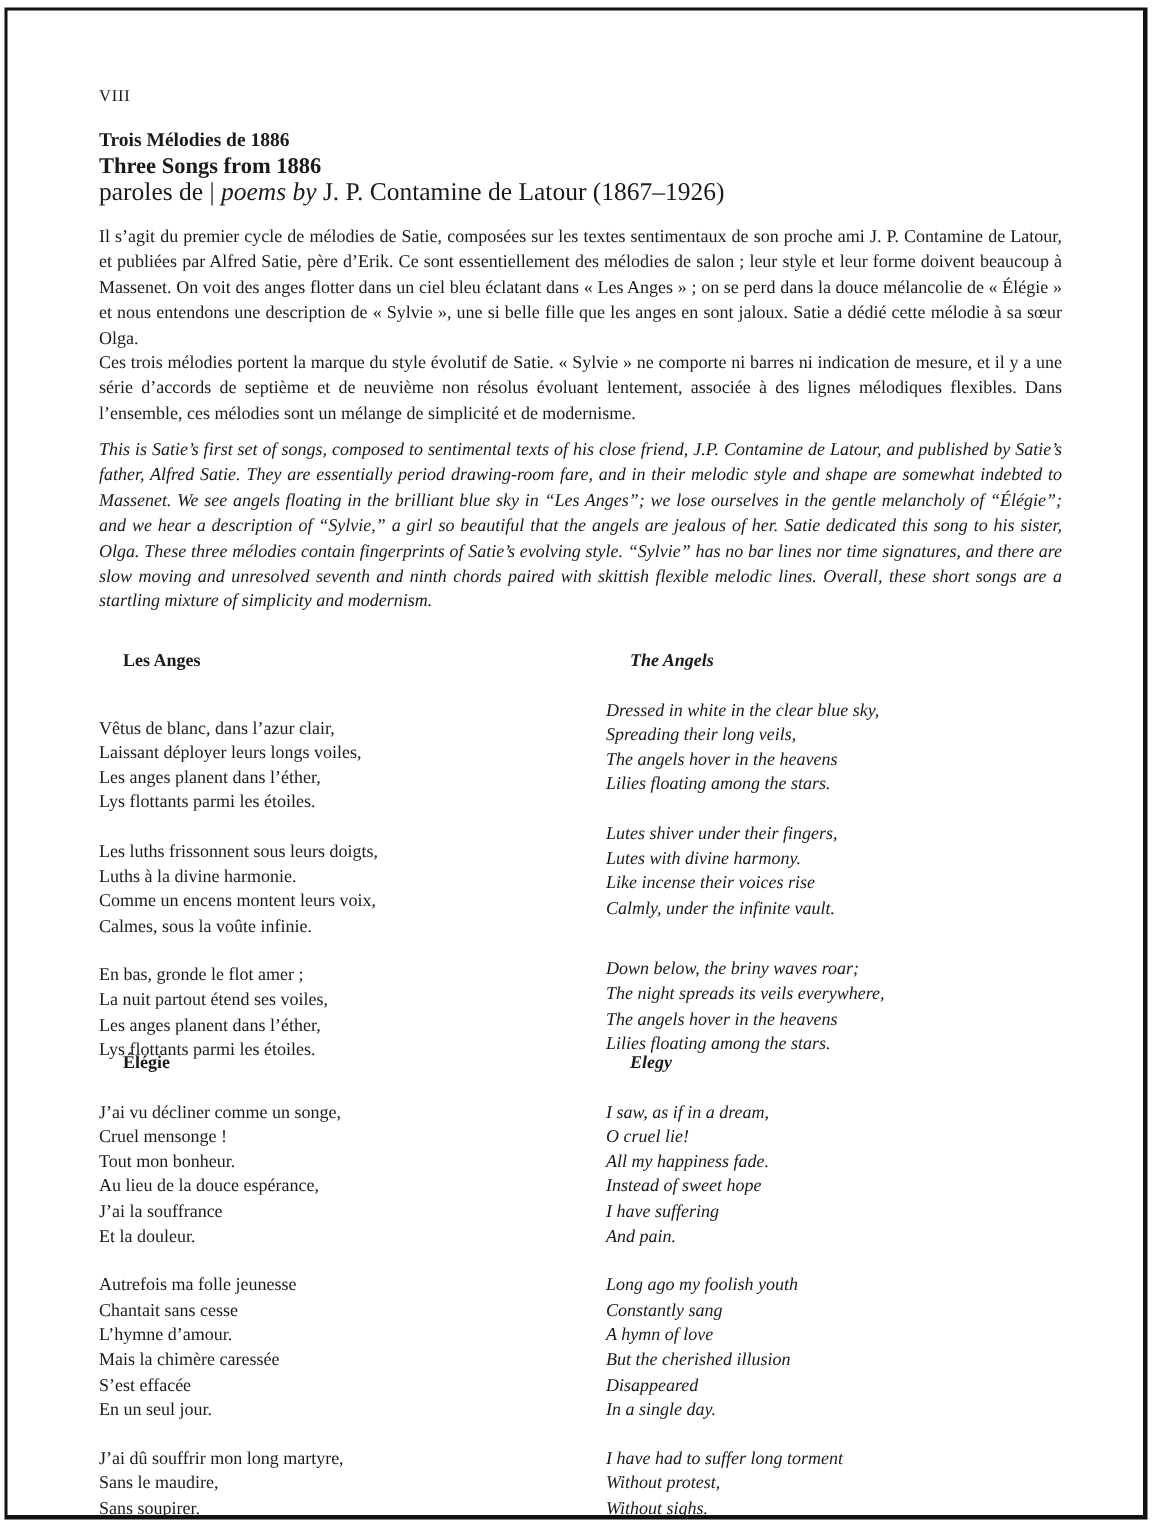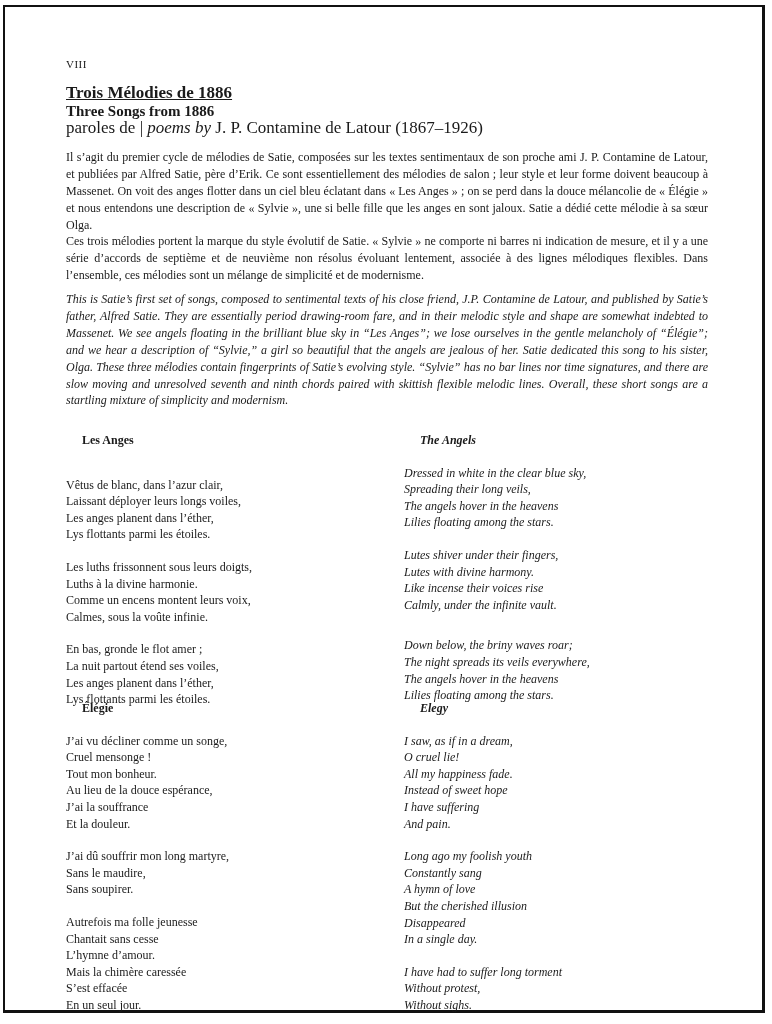--- a/index.html
+++ b/index.html
@@ -7,21 +7,21 @@
   .frame {
     position: absolute; left: 3px; top: 5px; width: 762px; height: 1008px;
     border: 2px solid #111; border-right-width: 3px; border-bottom-width: 3px;
     box-sizing: border-box; background: #fff;
   }
   .page {
     position: absolute; left: 66px; top: 0; width: 642px;
     font-family: "Liberation Serif", "DejaVu Serif", serif; color: #1a1a1a;
   }
   .folio { position: absolute; top: 58px; left: 0; font-size: 11px; letter-spacing: 0.5px; }
-  .title { position: absolute; top: 84px; left: 0; font-size: 17px; font-weight: bold; line-height: 18px; text-decoration: underline; }
+  .title { position: absolute; top: 84px; left: 0; font-size: 13px; font-weight: bold; line-height: 18px; }
   .title2 { position: absolute; top: 102px; left: 0; font-size: 15px; font-weight: bold; line-height: 18px; }
   .byline { position: absolute; top: 121px; left: 0; font-size: 17px; line-height: 14px; }
   .byline i { font-style: italic; }
   .para {
     position: absolute; left: 0; width: 642px; font-size: 12px; line-height: 16.9px;
     text-align: justify; margin: 0;
   }
   .p-fr1 { top: 149px; }
   .p-fr2 { top: 233px; }
   .p-en { top: 291px; font-style: italic; }
@@ -95,31 +95,31 @@
     <p class="heading">Élégie</p>
     <p class="stanza" style="margin-top:16px;">
       <span class="line">J’ai vu décliner comme un songe,</span>
       <span class="line">Cruel mensonge !</span>
       <span class="line">Tout mon bonheur.</span>
       <span class="line">Au lieu de la douce espérance,</span>
       <span class="line">J’ai la souffrance</span>
       <span class="line">Et la douleur.</span>
     </p>
     <p class="stanza" style="margin-top:16px;">
-      <span class="line">J’ai dû souffrir mon long martyre,</span>
-      <span class="line">Sans le maudire,</span>
-      <span class="line">Sans soupirer.</span>
-    </p>
-    <p class="stanza" style="margin-top:16px;">
       <span class="line">Autrefois ma folle jeunesse</span>
       <span class="line">Chantait sans cesse</span>
       <span class="line">L’hymne d’amour.</span>
       <span class="line">Mais la chimère caressée</span>
       <span class="line">S’est effacée</span>
       <span class="line">En un seul jour.</span>
+    </p>
+    <p class="stanza" style="margin-top:16px;">
+      <span class="line">J’ai dû souffrir mon long martyre,</span>
+      <span class="line">Sans le maudire,</span>
+      <span class="line">Sans soupirer.</span>
     </p>
   </div>
   <div class="col col-right" style="top:684px;">
     <p class="heading">Elegy</p>
     <p class="stanza" style="margin-top:16px;">
       <span class="line">I saw, as if in a dream,</span>
       <span class="line">O cruel lie!</span>
       <span class="line">All my happiness fade.</span>
       <span class="line">Instead of sweet hope</span>
       <span class="line">I have suffering</span>

